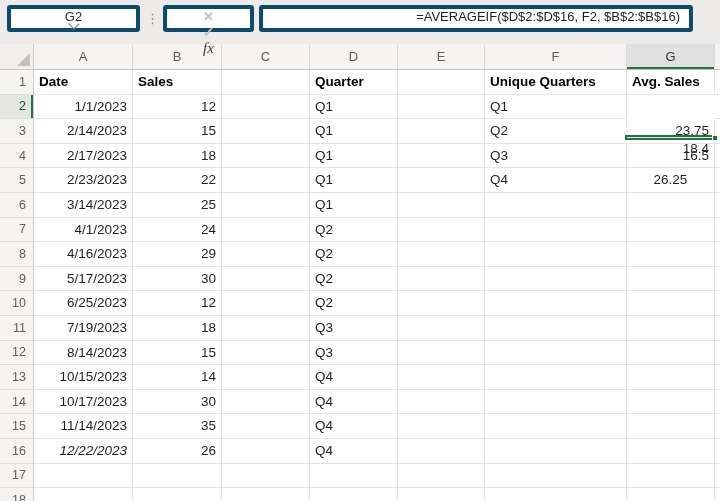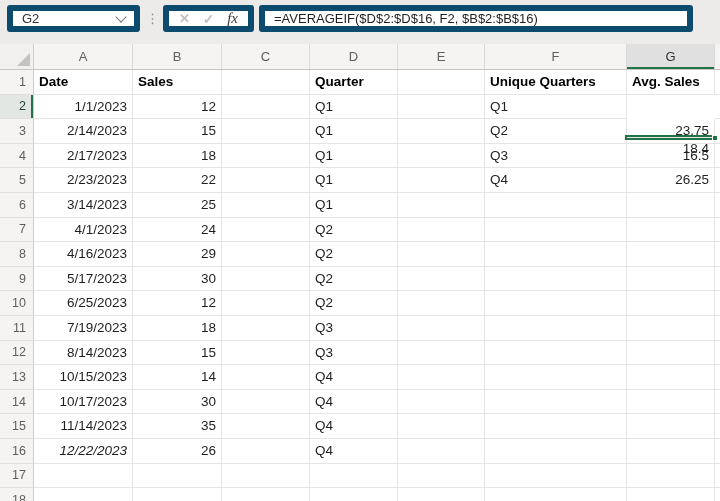--- a/index.html
+++ b/index.html
@@ -9,22 +9,22 @@
     background:#ffffff;
   }
   .app{width:720px;height:501px;position:relative;background:#ffffff;}
 
   
   .topbar{
     position:relative;height:44px;background:#edebe9;
   }
   .tb-box{
     position:absolute;top:5px;height:27px;box-sizing:border-box;
-    background:#ffffff;border:6px solid #0c4a6e;border-radius:3px;
-    display:flex;align-items:center;
+    background:#ffffff;border:4px solid #0c4a6e;border-radius:3px;
+    display:flex;align-items:center;flex-direction:column;
   }
   .namebox{left:7px;width:133px;justify-content:space-between;padding:0 9px;
     font-size:13px;color:#323130;}
   .chev{
     width:7px;height:7px;border-right:1.6px solid #7a7876;border-bottom:1.6px solid #7a7876;
     transform:rotate(45deg);margin-top:-4px;
   }
   .dots{
     position:absolute;left:146px;top:10px;width:10px;text-align:center;
     color:#8a8886;font-size:13px;line-height:17px;letter-spacing:0;
@@ -177,21 +177,21 @@
         <div class="cell filler"></div>
       </div>
       <div class="grid-row">
         <div class="row-header">5</div>
         <div class="cell" style="width: 99px; text-align: right;">2/23/2023</div>
         <div class="cell" style="width: 89px; text-align: right;">22</div>
         <div class="cell" style="width: 88px; text-align: left;"></div>
         <div class="cell" style="width: 88px; text-align: left;">Q1</div>
         <div class="cell" style="width: 87px; text-align: left;"></div>
         <div class="cell" style="width: 142px; text-align: left;">Q4</div>
-        <div class="cell" style="width: 88px; text-align: right;">26.25</div>
+        <div class="cell" style="width: 88px; text-align: center;">26.25</div>
         <div class="cell filler"></div>
       </div>
       <div class="grid-row">
         <div class="row-header">6</div>
         <div class="cell" style="width: 99px; text-align: right;">3/14/2023</div>
         <div class="cell" style="width: 89px; text-align: right;">25</div>
         <div class="cell" style="width: 88px; text-align: left;"></div>
         <div class="cell" style="width: 88px; text-align: left;">Q1</div>
         <div class="cell" style="width: 87px; text-align: left;"></div>
         <div class="cell" style="width: 142px; text-align: left;"></div>

